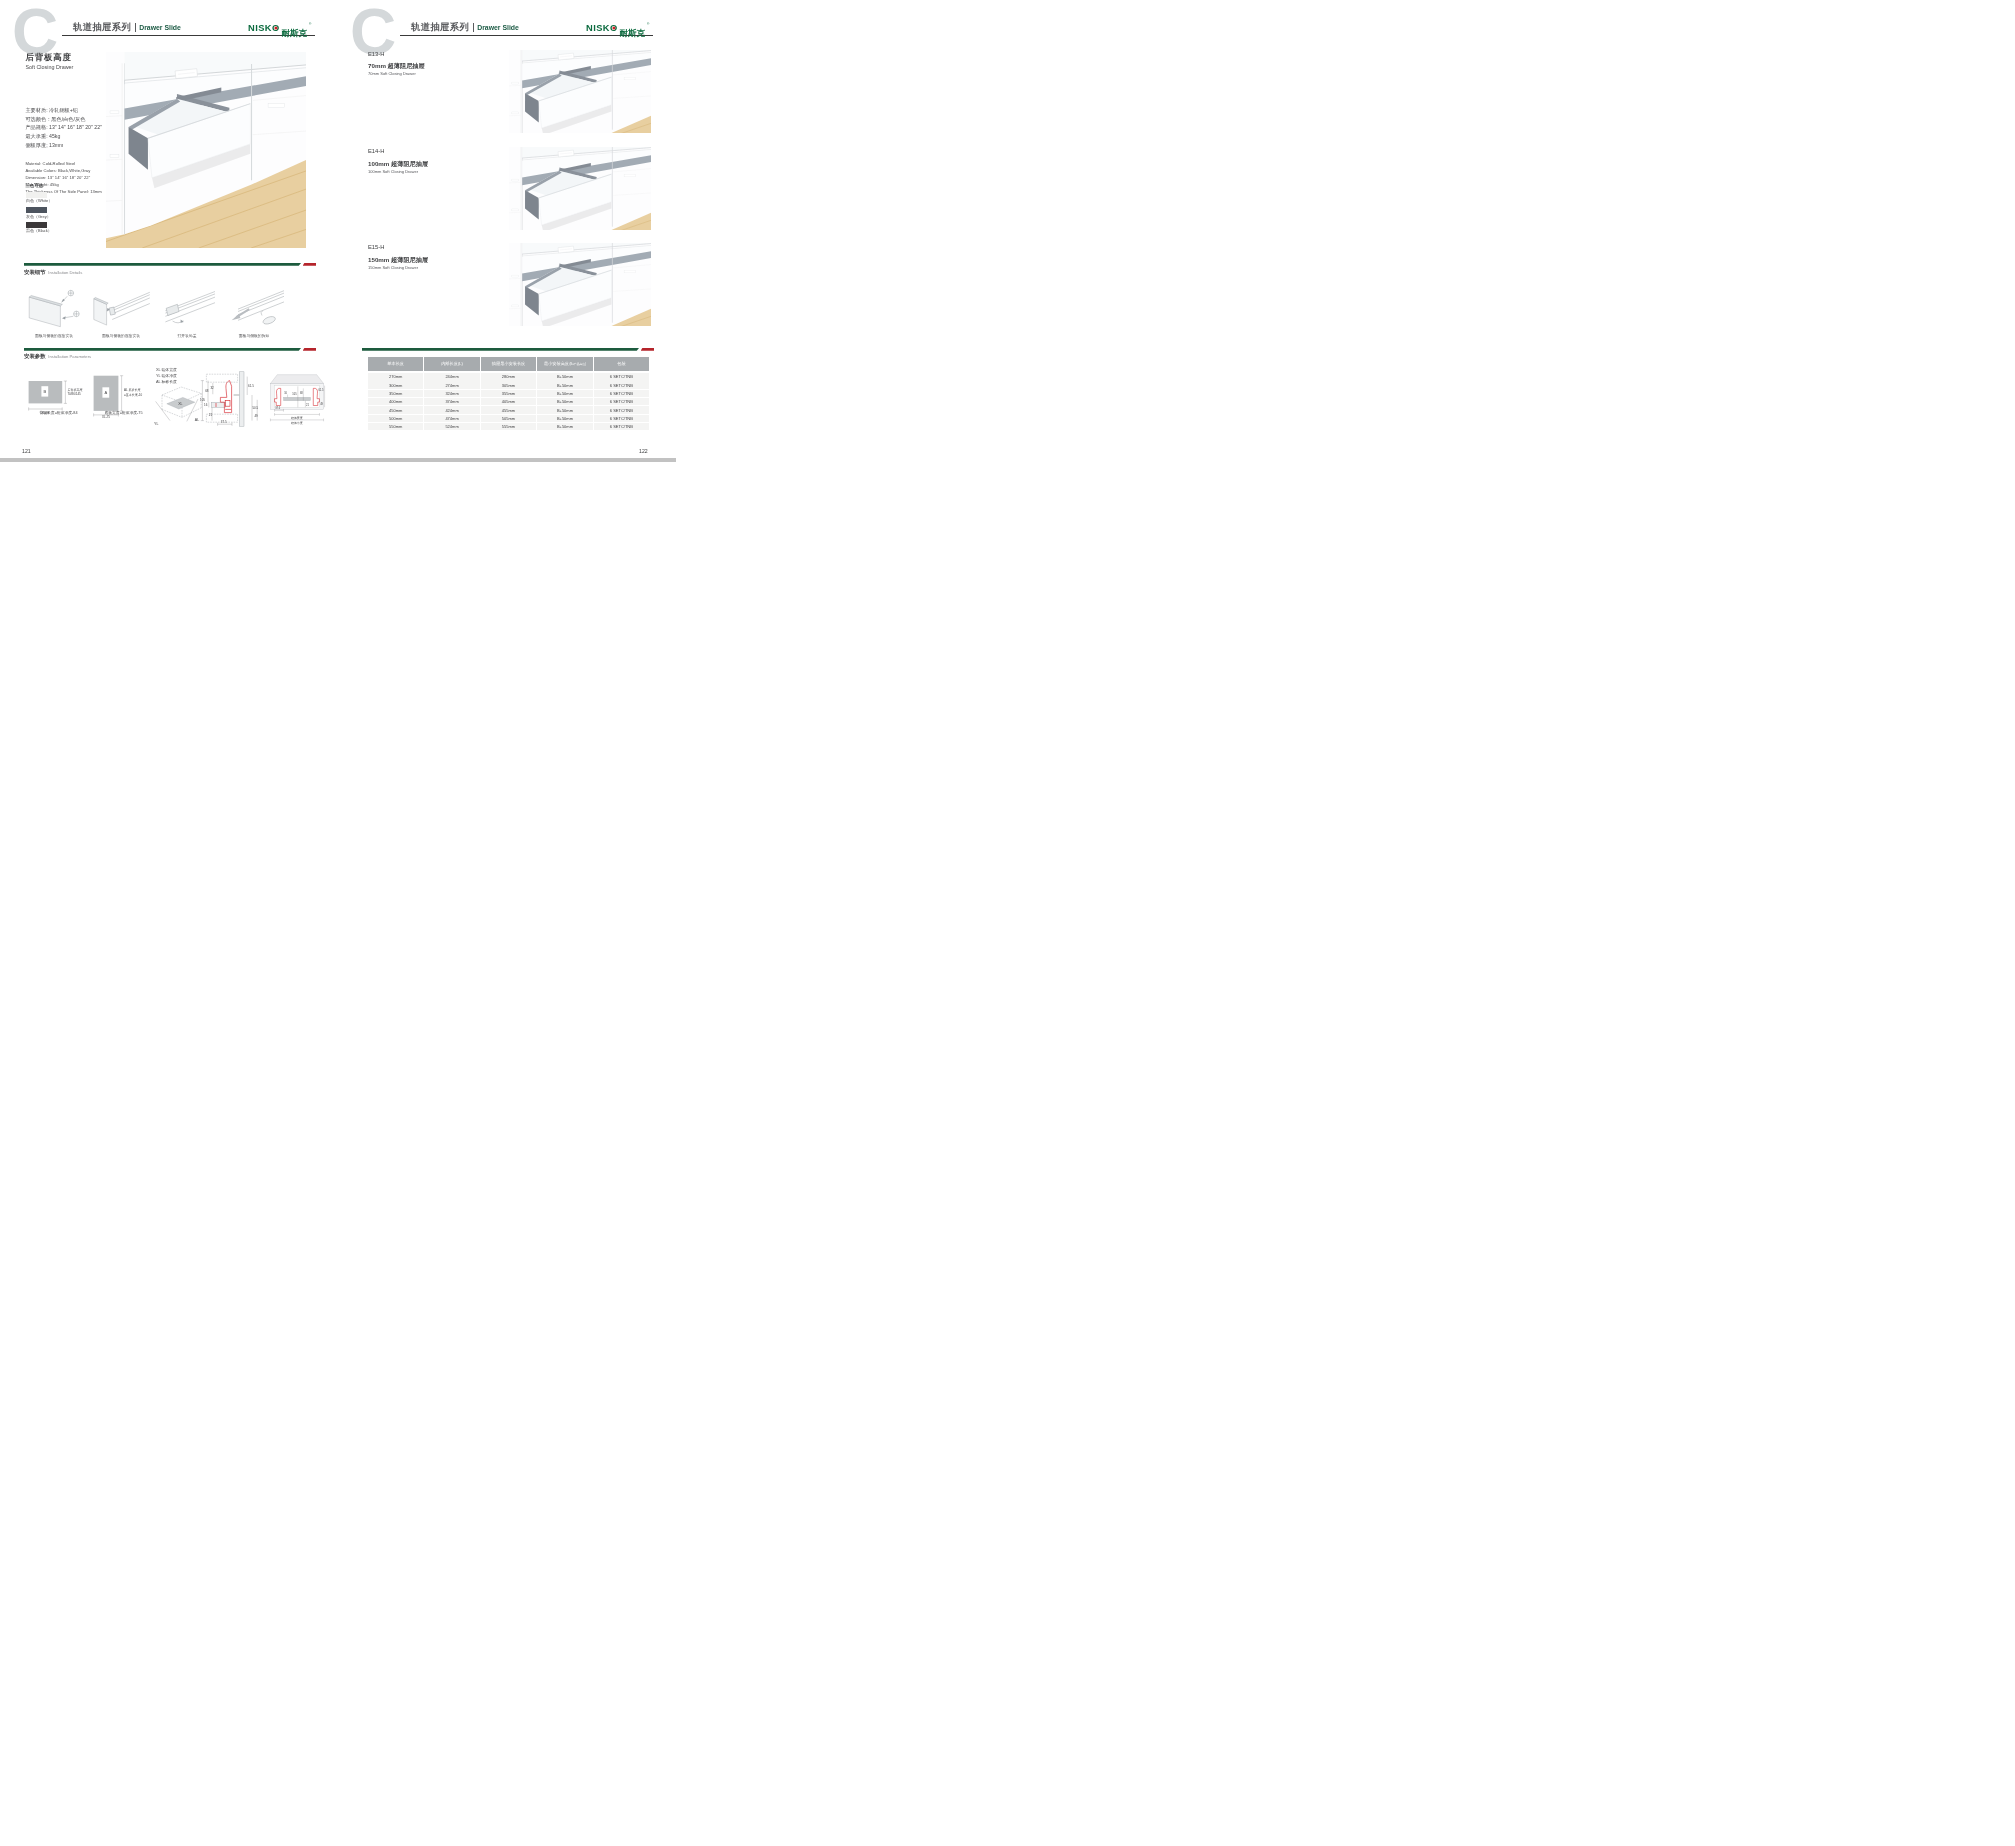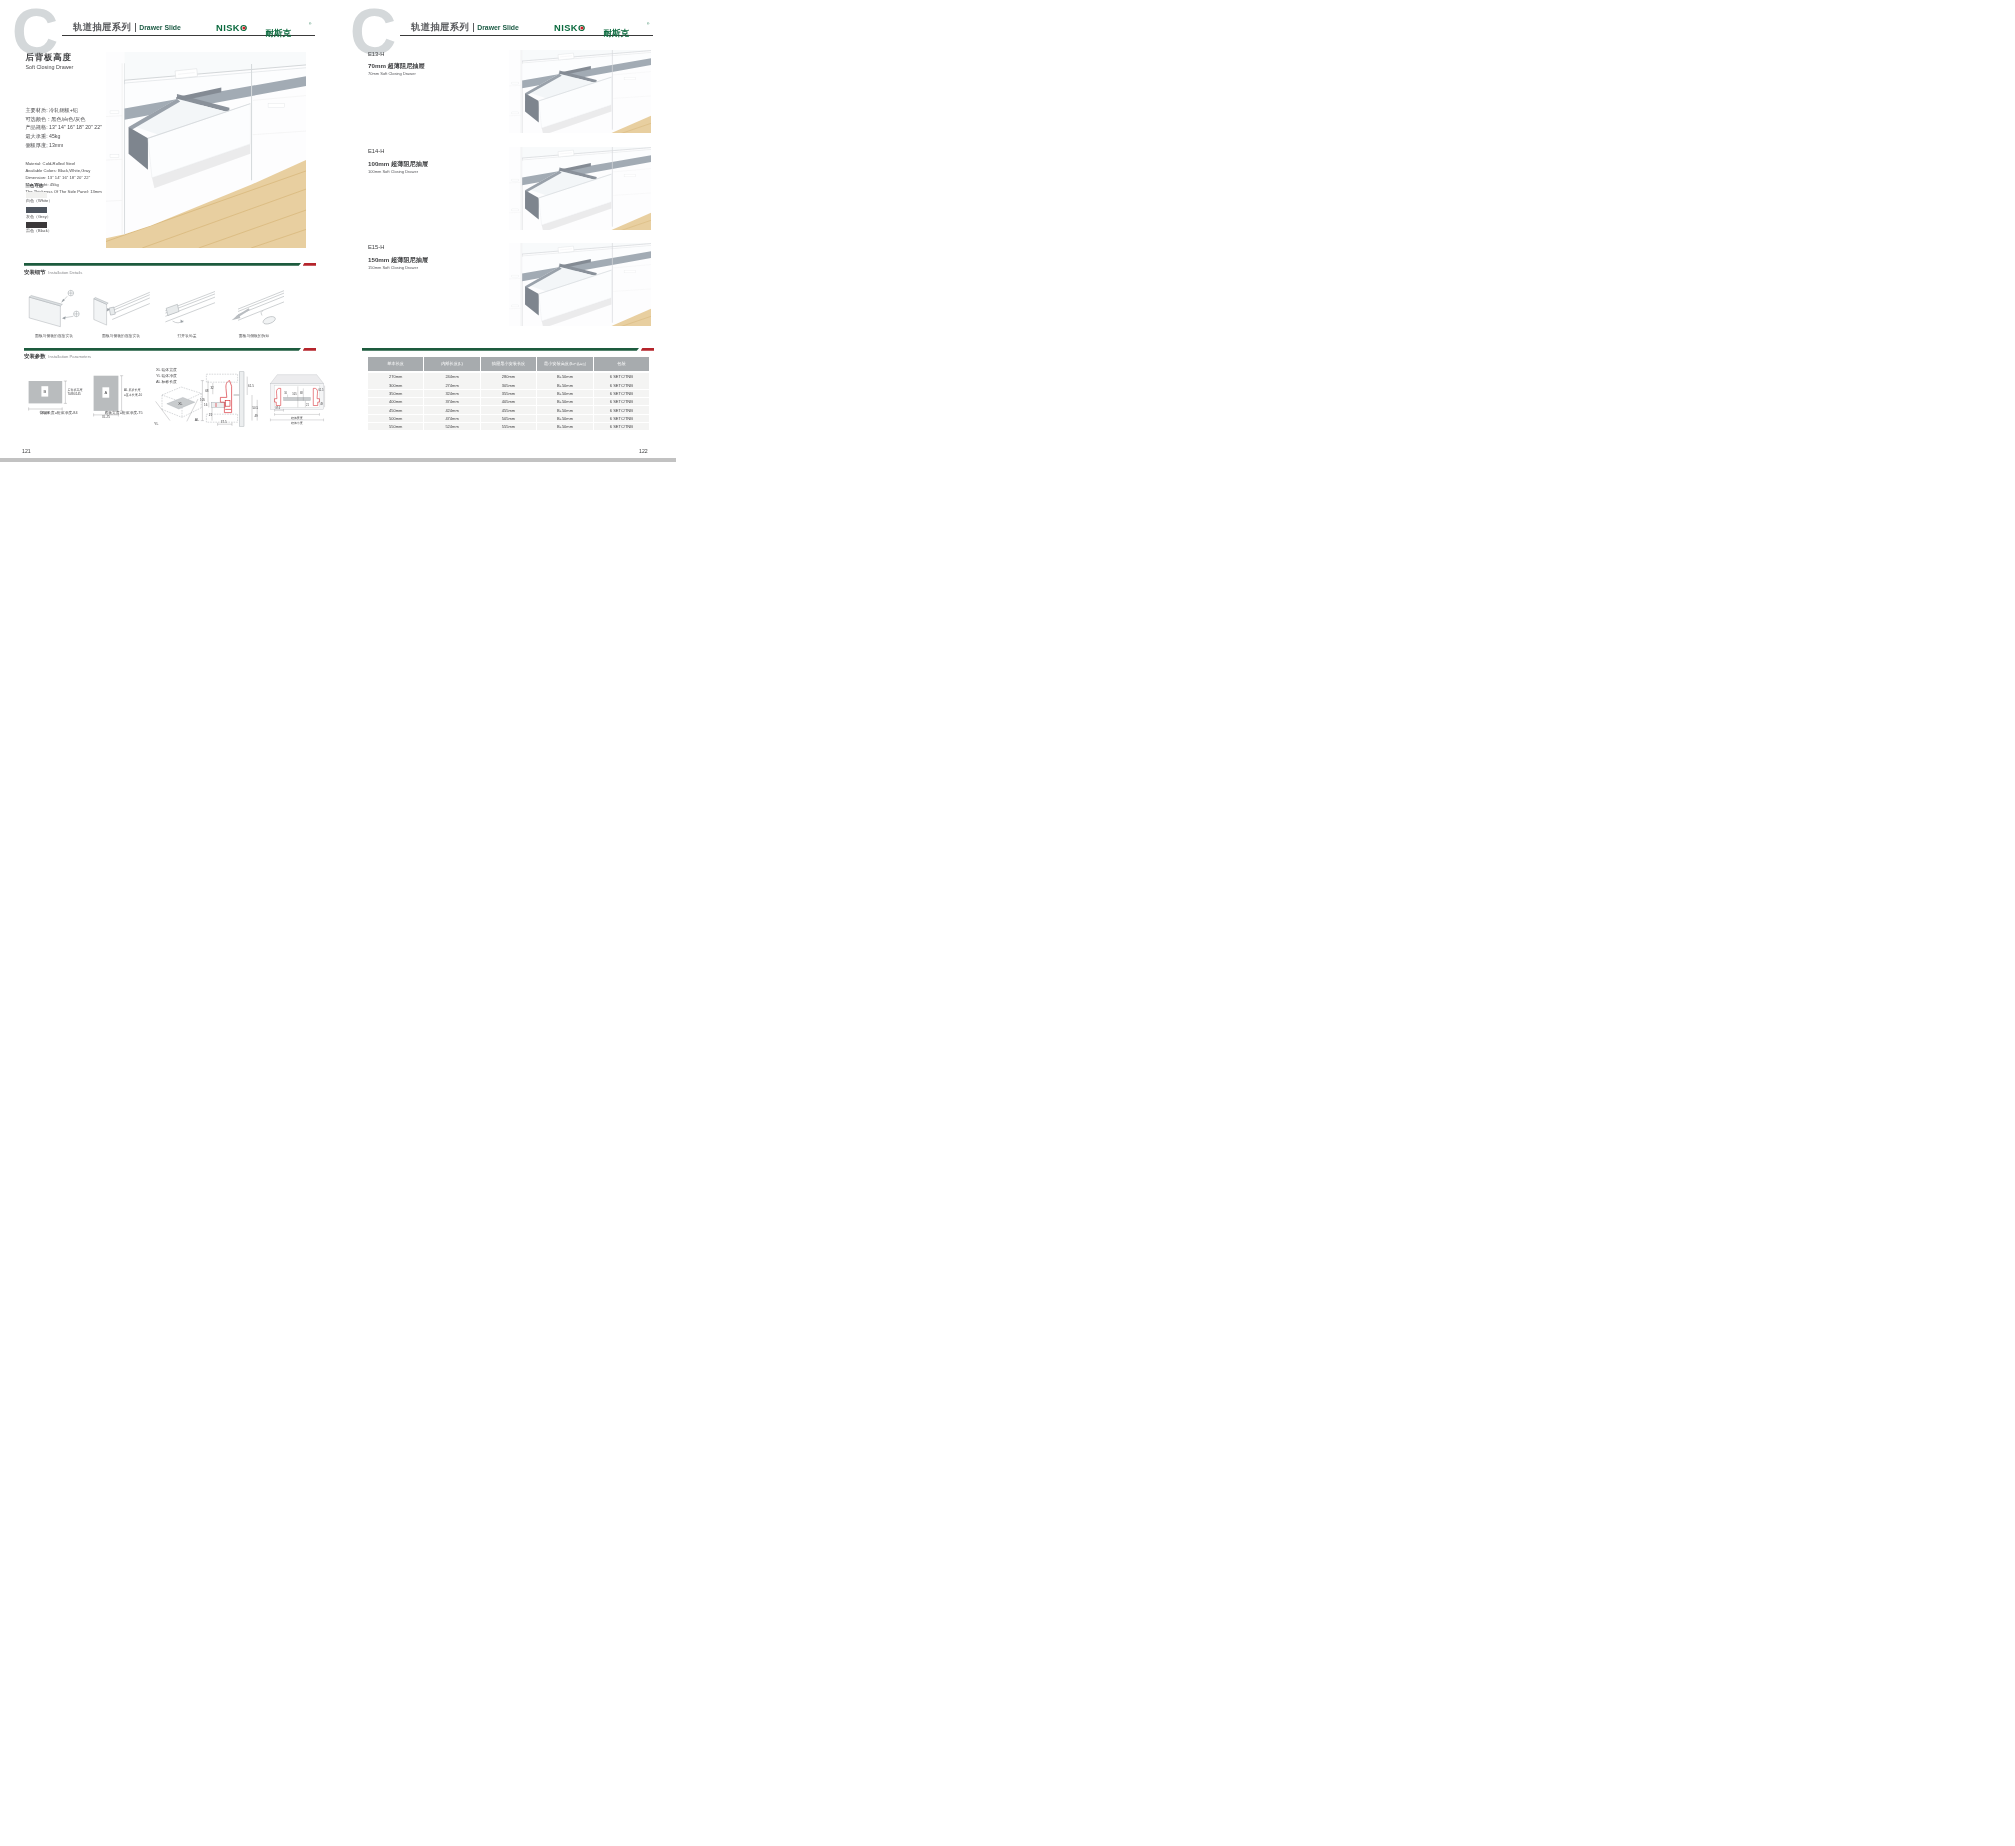--- a/index.html
+++ b/index.html
@@ -9,21 +9,21 @@
   .page-left{left:0;} .page-right{left:338px;}
   .abs{position:absolute;}
 
   
   .big-c{position:absolute;left:12px;top:0px;font-size:64px;font-weight:bold;color:#d4d8da;line-height:1;}
   .header-title{position:absolute;left:26px;top:21px;display:flex;align-items:center;gap:3.6px;margin-left:47px;}
   .title-zh{font-size:9.3px;font-weight:bold;color:#5a5b5e;letter-spacing:0.4px;}
   .title-vdiv{width:0.8px;height:9.7px;background:#5a5b5e;}
   .title-en{font-size:6.9px;font-weight:bold;color:#1d5b45;}
   .header-rule{position:absolute;left:62px;top:35px;width:253px;height:0.8px;background:#3a3a3a;}
-  .logo{position:absolute;top:22.6px;right:26.6px;display:flex;align-items:flex-start;gap:18px;}
+  .logo{position:absolute;top:22.6px;right:26.6px;display:flex;align-items:flex-start;gap:2px;}
   .logo-latin{font-size:9.3px;font-weight:bold;color:#0c6b3f;letter-spacing:0.4px;display:flex;align-items:center;}
   .logo-o{position:relative;display:inline-block;}
   .logo-o .dot{position:absolute;left:50%;top:55%;width:3.2px;height:3.2px;border-radius:50%;background:#d12127;transform:translate(-50%,-50%);}
   .logo-zh{font-size:8.5px;font-weight:bold;color:#0c6b3f;margin-top:5px;}
   .logo-reg{font-size:3.2px;color:#0c6b3f;margin-top:-0.8px;}
 
   
   .prod-title-zh{position:absolute;left:25.4px;top:52px;font-size:8.5px;font-weight:bold;color:#3f4042;letter-spacing:0.8px;}
   .prod-title-en{position:absolute;left:25.4px;top:64px;font-size:5.4px;color:#4b4b4d;}
   .specs-zh{position:absolute;left:25.4px;top:106px;font-size:5.2px;line-height:8.7px;color:#4b4b4d;}

